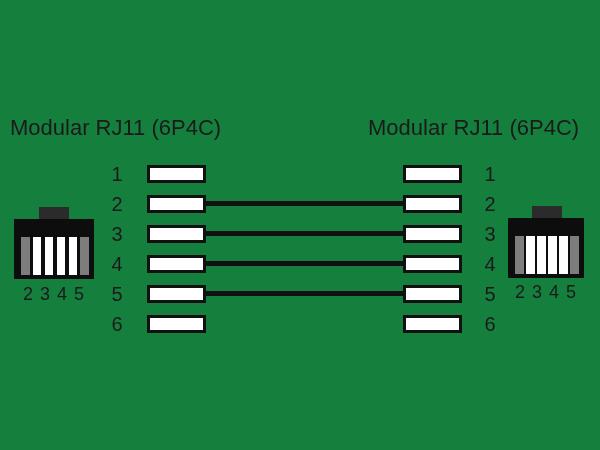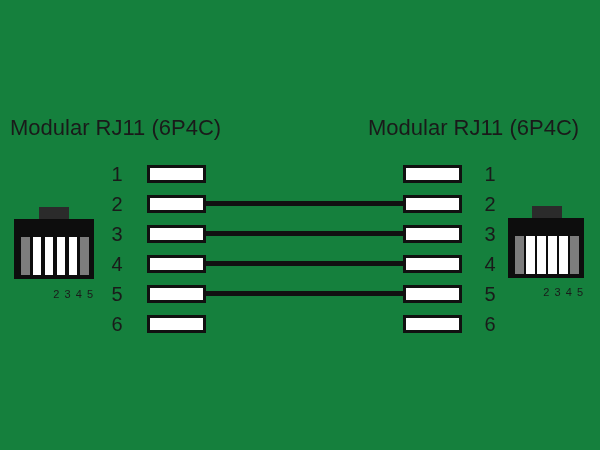--- a/index.html
+++ b/index.html
@@ -56,24 +56,24 @@
     position: absolute;
     display: flex;
     justify-content: space-between;
   }
   .slot {
     width: 8.5px;
     height: 100%;
   }
   .pins-label {
     position: absolute;
-    font-size: 11px;
+    font-size: 18px;
     line-height: 15px;
     letter-spacing: 1px;
-    text-align: right;
+    text-align: center;
     color: #1a1a1a;
     white-space: nowrap;
   }
 </style>
 </head>
 <body>
 
 <div class="canvas" id="canvas">
   <div class="title" style="left:10px;">Modular RJ11 (6P4C)</div>
   <div class="title" style="left:368px;">Modular RJ11 (6P4C)</div>

